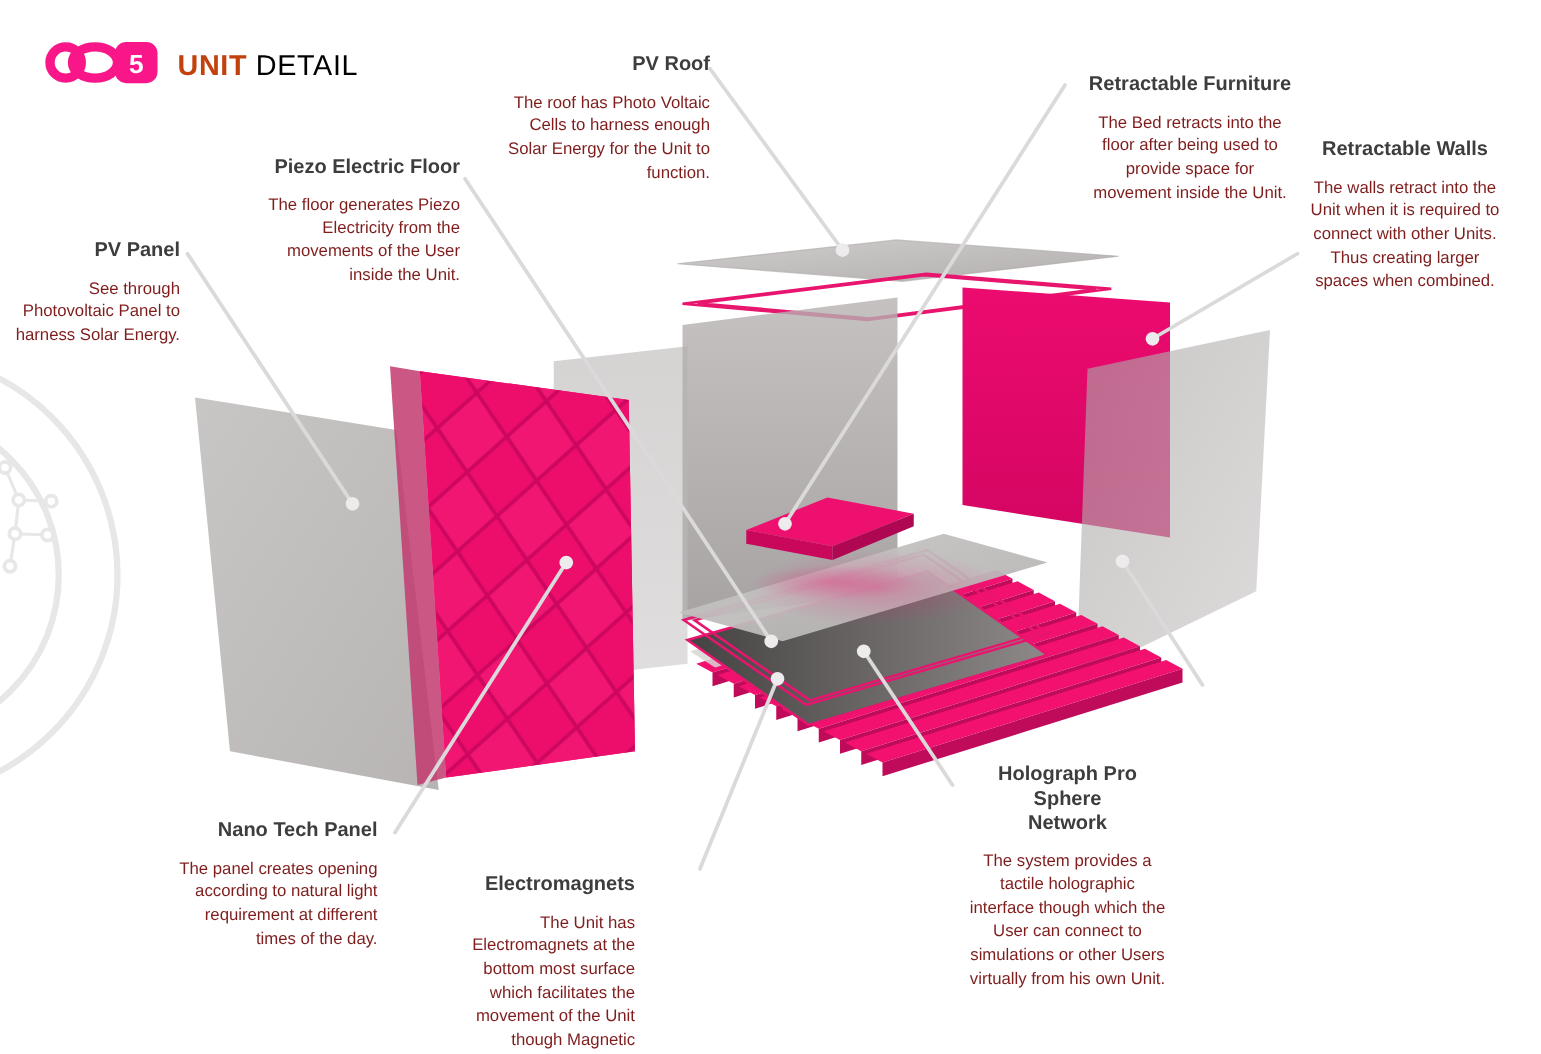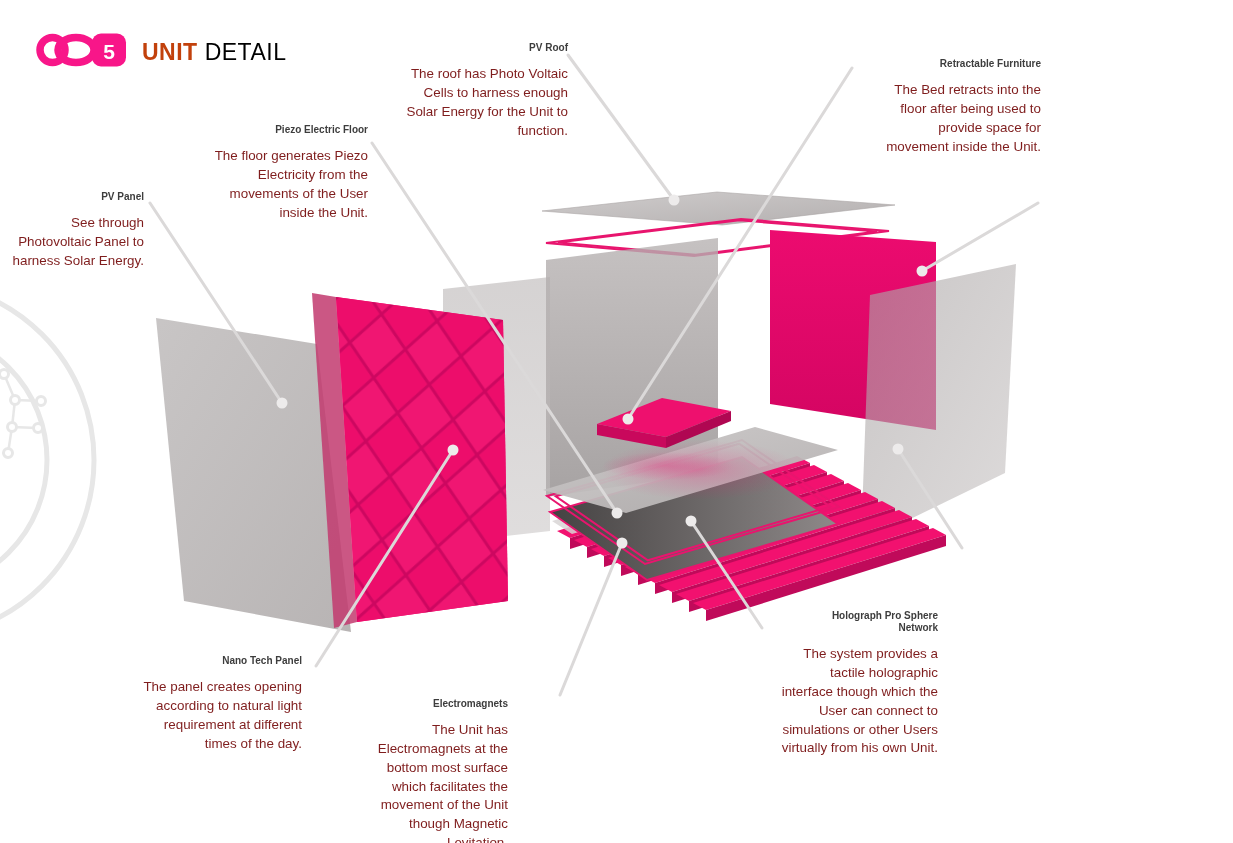--- a/index.html
+++ b/index.html
@@ -7,28 +7,28 @@
     position:relative;width:1233px;height:843px;overflow:hidden;background:#ffffff;
     font-family:"Liberation Sans",sans-serif;
   }
   #diagram-svg{position:absolute;left:0;top:0;}
   .brand{position:absolute;left:36px;top:30px;display:flex;align-items:center;}
   .brand-title{position:absolute;left:142px;top:39px;font-size:23px;letter-spacing:.5px;white-space:nowrap;}
   .brand-title .bold{color:#c2410c;font-weight:700;}
   .brand-title .light{color:#000000;font-weight:400;margin-left:7px;}
   .callout{position:absolute;}
   .callout h3{
-    margin:0 0 11px 0;font-size:10px;font-weight:700;color:#3D3D3D;
+    margin:0 0 11px 0;font-size:16px;font-weight:700;color:#3D3D3D;
     line-height:1.22;white-space:pre-line;
   }
   .callout p{
     margin:0;font-size:13.4px;line-height:18.8px;color:#7f1d1d;white-space:pre-line;
   }
   .align-r{text-align:right;}
-  .align-l{text-align:right;}
+  .align-l{text-align:center;}
   
   #co-pv-roof{left:390px;top:42px;width:178px;}
   #co-piezo{left:192px;top:124px;width:176px;}
   #co-pv-panel{left:0px;top:191px;width:144px;}
   #co-furniture{left:863px;top:58px;width:178px;}
   #co-walls{left:1030px;top:110px;width:188px;}
   #co-nano{left:118px;top:655px;width:184px;}
   #co-magnets{left:332px;top:698px;width:176px;}
   #co-holograph{left:770px;top:610px;width:168px;}
   #co-interactive{left:972px;top:533px;width:172px;}
@@ -243,20 +243,28 @@
   </div>
 
   <div class="callout align-l" id="co-furniture">
     <h3>Retractable Furniture</h3>
     <p>The Bed retracts into the
 floor after being used to
 provide space for
 movement inside the Unit.</p>
   </div>
 
+  <div class="callout align-l" id="co-walls">
+    <h3>Retractable Walls</h3>
+    <p>The walls retract into the
+Unit when it is required to
+connect with other Units.
+Thus creating larger
+spaces when combined.</p>
+  </div>
 
   <div class="callout align-r" id="co-nano">
     <h3>Nano Tech Panel</h3>
     <p>The panel creates opening
 according to natural light
 requirement at different
 times of the day.</p>
   </div>
 
   <div class="callout align-r" id="co-magnets">

